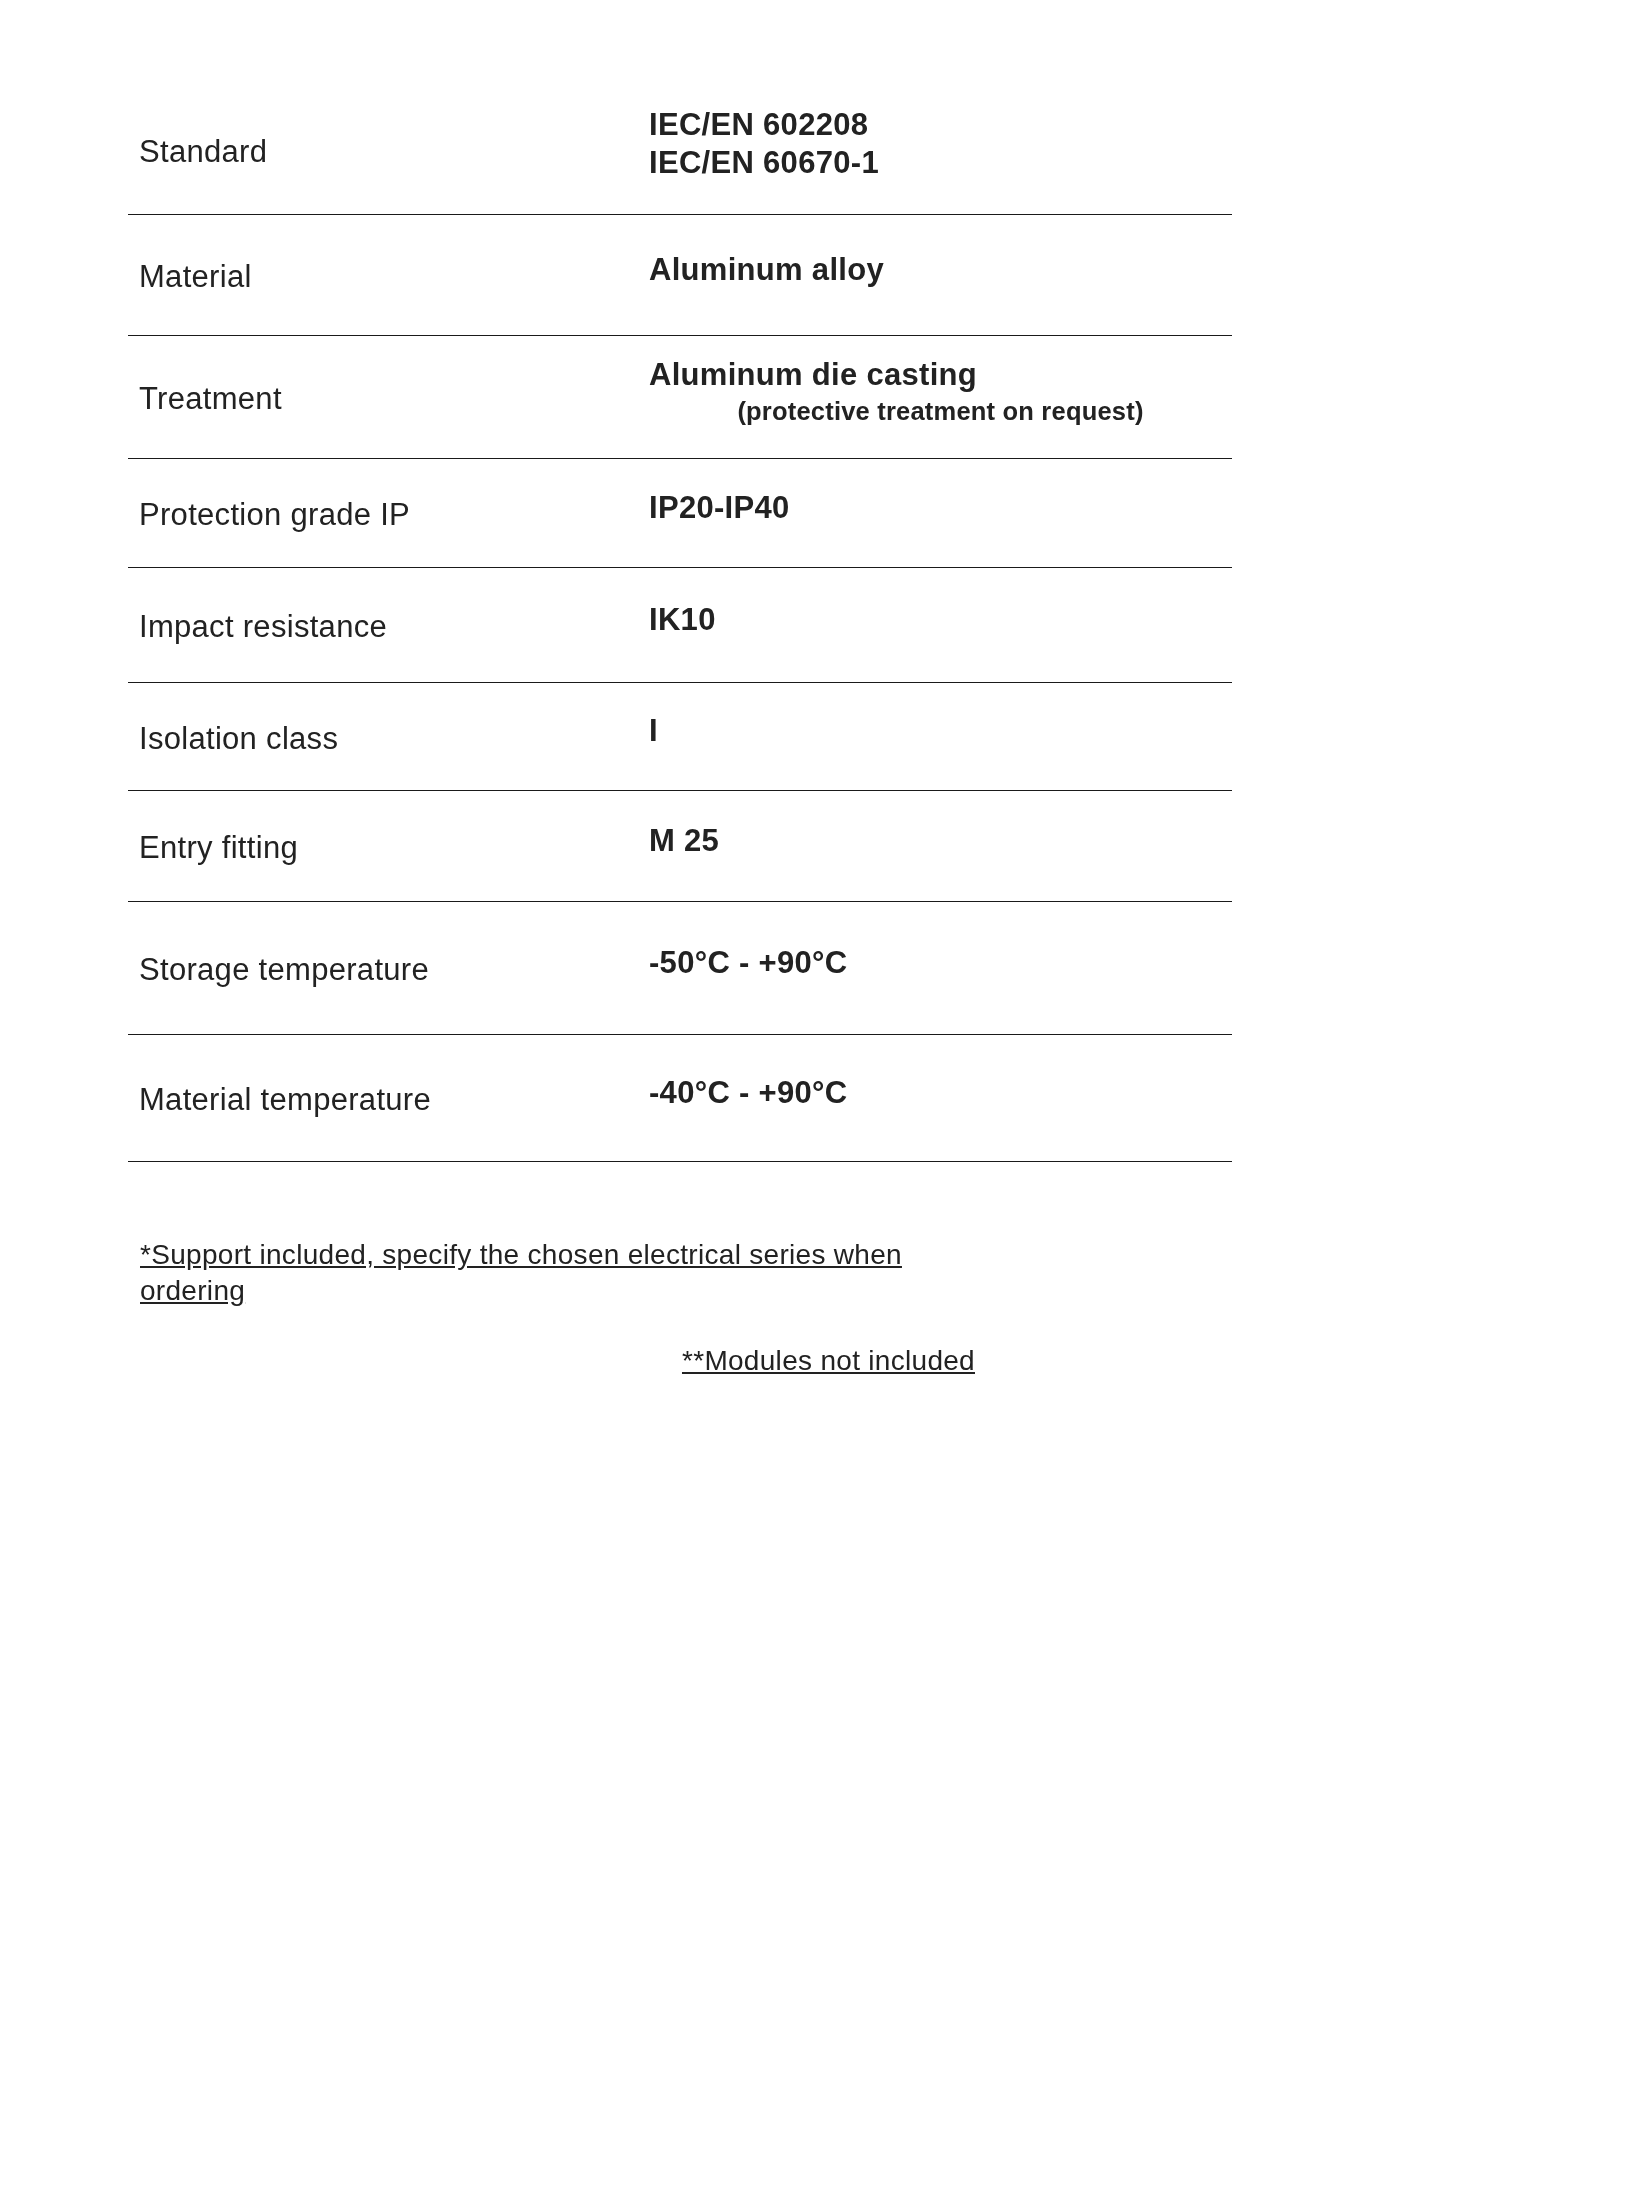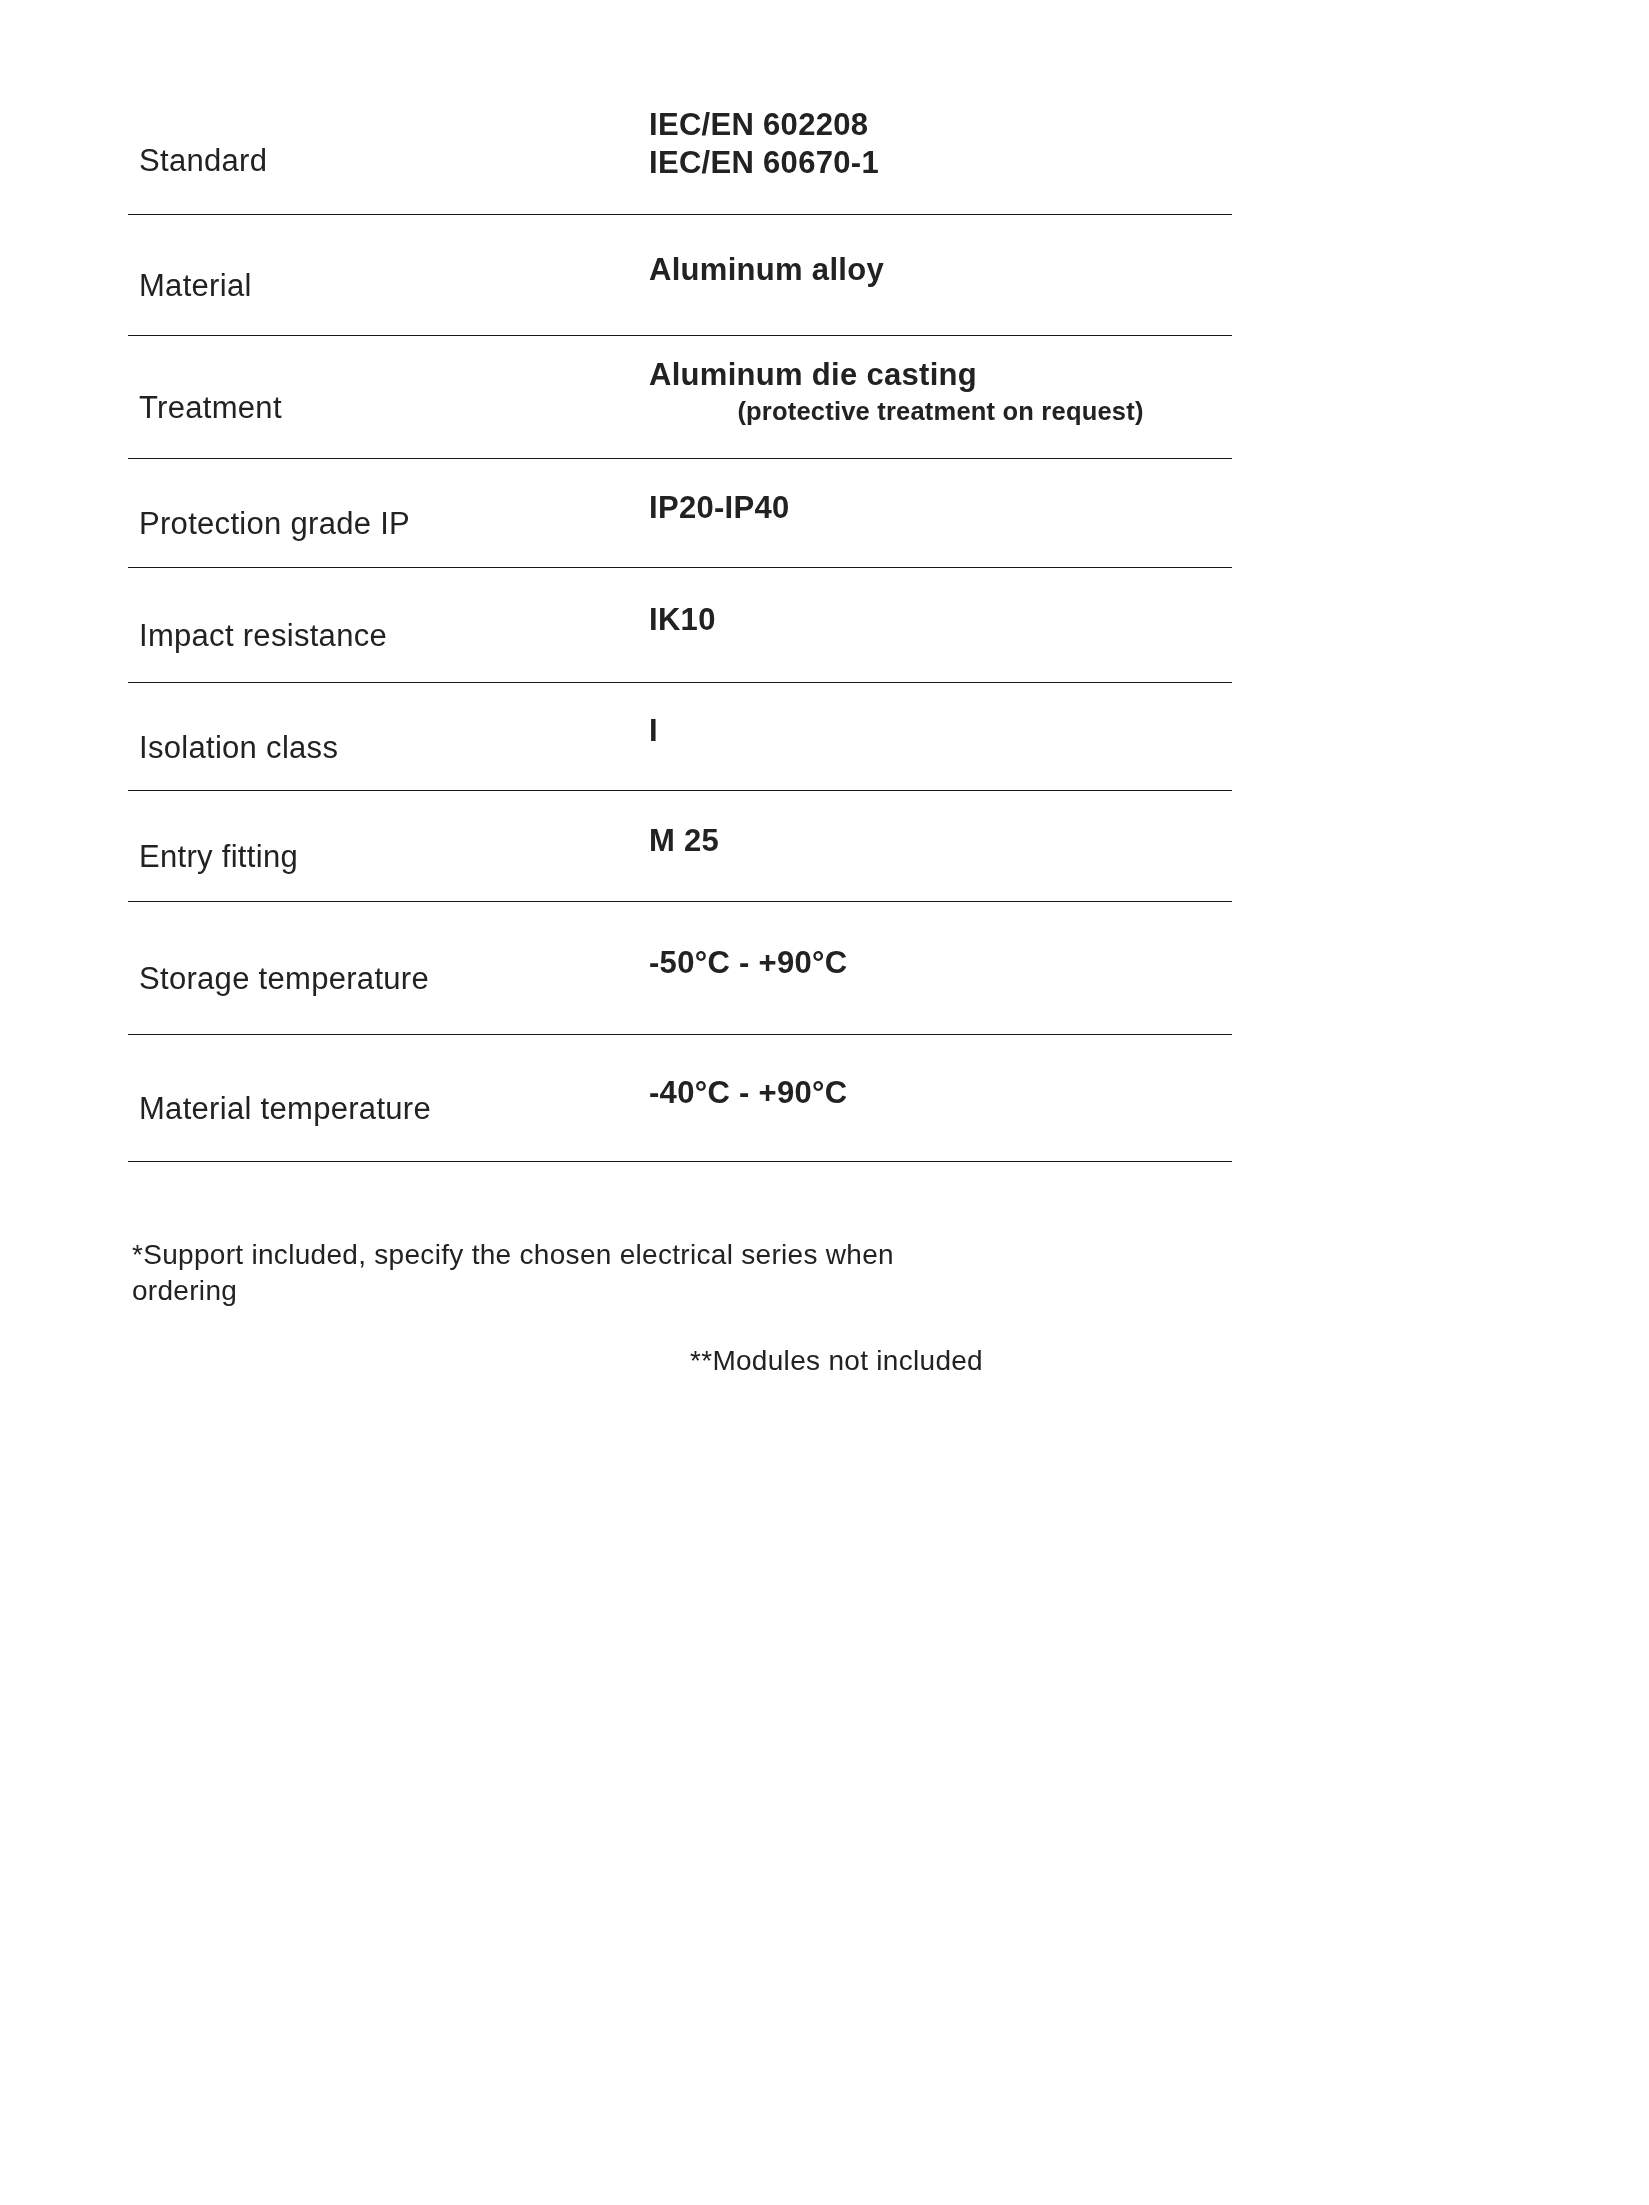--- a/index.html
+++ b/index.html
@@ -37,21 +37,21 @@
   .spec-row:nth-child(8) { height: 133px; }
   .spec-row:nth-child(9) { height: 127px; }
 
   .spec-label {
     width: 510px;
     padding-left: 11px;
     font-size: 31px;
     font-weight: 400;
     letter-spacing: 0.3px;
     position: relative;
-    top: 11px;
+    top: 2px;
     flex-shrink: 0;
   }
 
   .spec-value {
     flex: 1;
     font-size: 31px;
     line-height: 38px;
     letter-spacing: 0.3px;
     position: relative;
     top: -5.1px;
@@ -66,21 +66,22 @@
   }
 
   .footnotes {
     margin: 75px 0 0 132px;
     width: 851px;
     font-size: 28px;
     line-height: 36px;
     letter-spacing: 0.3px;
   }
   .footnote {
-    margin: 0;
+    margin: 8px;
+    text-decoration: underline;
   }
   .footnote + .footnote {
     margin-top: 34px;
     text-align: right;
   }
 </style>
 </head>
 <body>
 
 <div class="spec-table">

